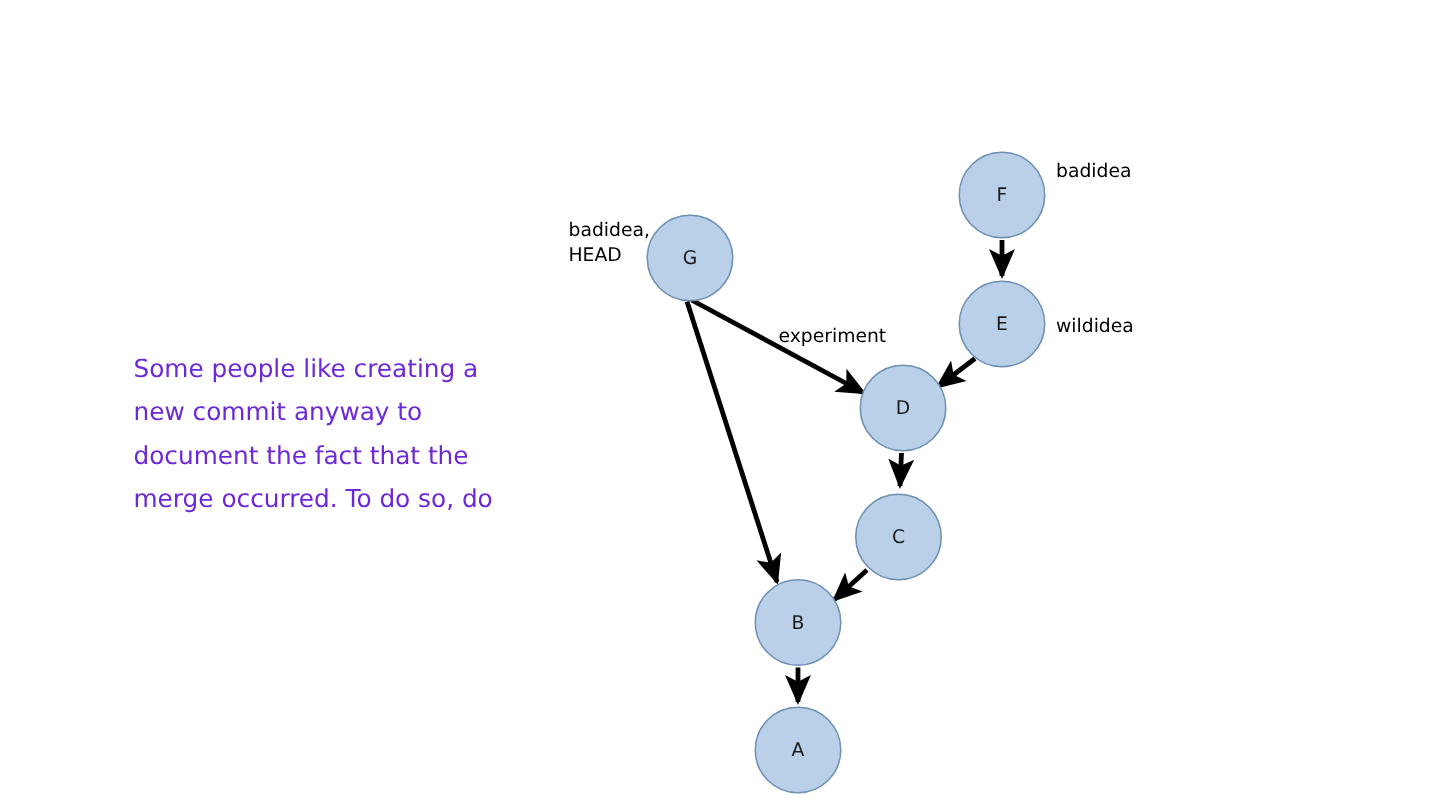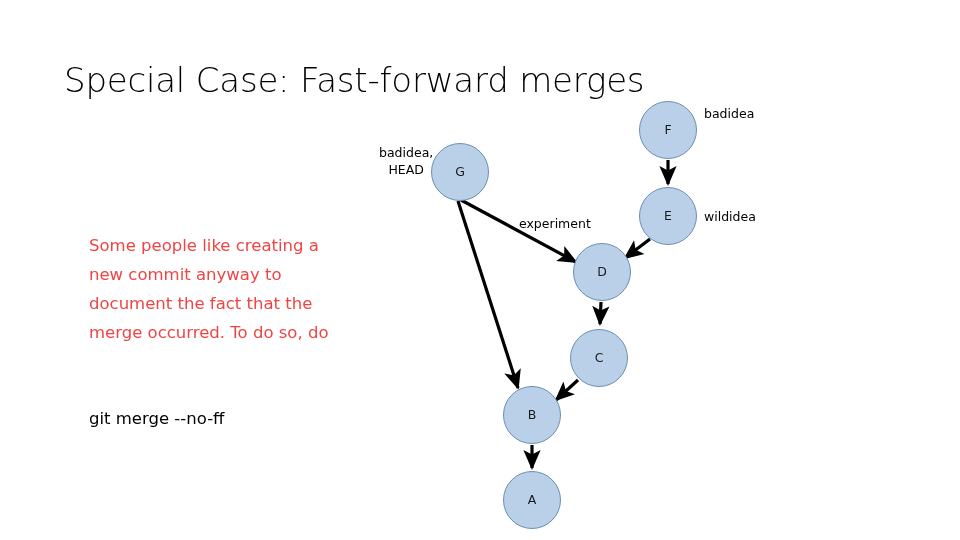--- a/index.html
+++ b/index.html
@@ -34,21 +34,21 @@
 
   
   #body-text {
     position: absolute;
     left: 89px;
     top: 231px;
     width: 268px;
     font-family: "DejaVu Sans", sans-serif;
     font-size: 16.5px;
     line-height: 29px;
-    color: #ef4444;
+    color: #6d28d9;
   }
   #command-text {
     position: absolute;
     left: 89px;
     top: 404px;
     width: 290px;
     font-family: "DejaVu Sans", sans-serif;
     font-size: 16.5px;
     line-height: 29px;
     color: #000000;
@@ -91,36 +91,33 @@
     line-height: 1;
   }
 
   .graph-label {
     position: absolute;
     font-family: "DejaVu Sans", sans-serif;
     font-size: 12.5px;
     color: #000000;
     white-space: nowrap;
     line-height: 15px;
-    text-align: center;
   }
   .graph-label.two-line {
     line-height: 17px;
   }
 </style>
 </head>
 <body>
 
 <div id="slide">
 
-  <div id="slide-title">Special Case: Fast-forward merges</div>
 
   <div id="body-text">Some people like creating a new commit anyway to document the fact that the merge occurred. To do so, do</div>
 
-  <div id="command-text">git merge --no-ff</div>
 
   <div id="graph">
 
     <svg id="edges" viewBox="0 0 960 540">
       <defs>
         <marker id="arrow" markerWidth="7" markerHeight="7" refX="5.6" refY="3" orient="auto" markerUnits="strokeWidth">
           <path d="M0,0.3 L6.2,3 L0,5.7 L1.4,3 Z" fill="#000000"></path>
         </marker>
       </defs>
       <g stroke="#000000" stroke-width="3.2" fill="none" marker-end="url(#arrow)">

